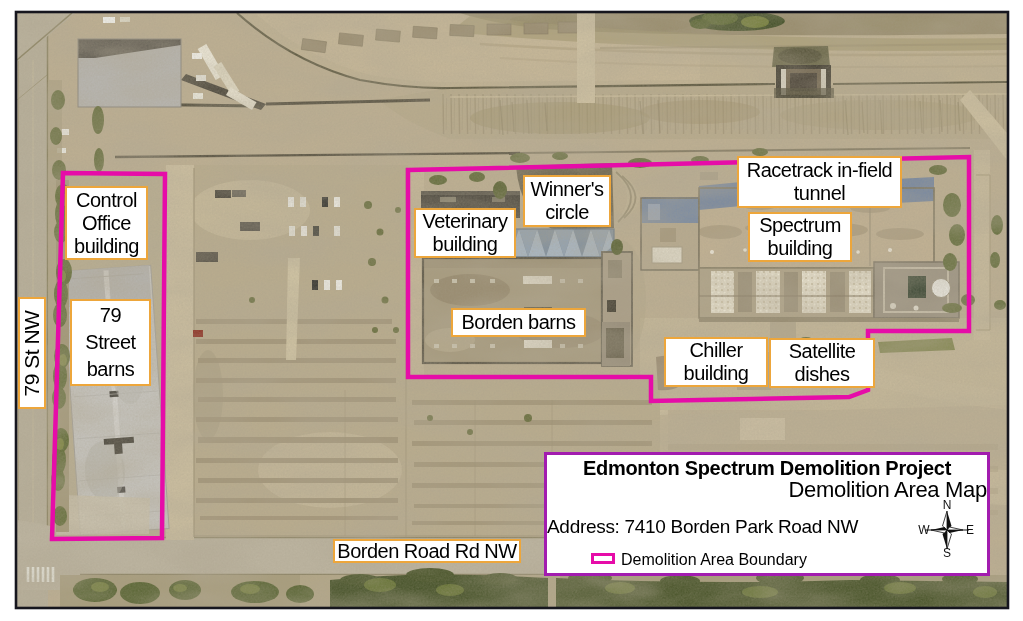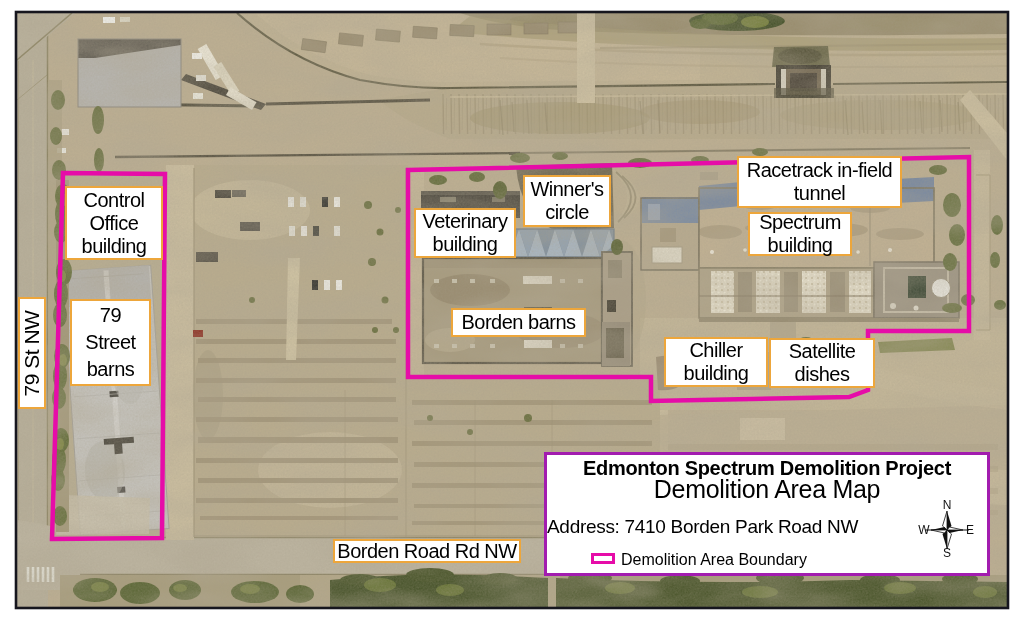--- a/index.html
+++ b/index.html
@@ -559,49 +559,49 @@
 
     <path d="M63,173 L165,174 L162,538 L52,539 Z" fill="none" stroke="#e60ca8" stroke-width="4.5" stroke-linejoin="miter"></path>
 
     <path d="M408,170 L969,157 L969,331 L868,331 L868,390 L849,397 L651,401 L651,377 L408,377 Z" fill="none" stroke="#e60ca8" stroke-width="4.5" stroke-linejoin="miter"></path>
   </g>
 </g>
 
 <rect x="16" y="12" width="992" height="596" fill="none" stroke="#16161e" stroke-width="2.6"></rect>
 </svg>
 
-<div class="lbl" style="left:65px;top:186px;width:98px;height:74px;">Control<br>Office<br>building</div>
+<div class="lbl" style="left:65px;top:186px;width:83px;height:74px;">Control<br>Office<br>building</div>
 
 <div class="lbl" style="left:70px;top:299px;width:81px;height:87px;line-height:27px;">79<br>Street<br>barns</div>
 
 <div class="lbl" style="left:18px;top:297px;width:28px;height:112px;">
   <span style="transform:rotate(-90deg);white-space:nowrap;display:block;font-size:21px;">79 St NW</span>
     </div>
 
 <div class="lbl" style="left:414px;top:208px;width:102px;height:50px;">Veterinary<br>building</div>
 
 <div class="lbl" style="left:523px;top:175px;width:88px;height:52px;">Winner's<br>circle</div>
 
 <div class="lbl" style="left:737px;top:156px;width:165px;height:52px;">Racetrack in-field<br>tunnel</div>
 
-<div class="lbl" style="left:748px;top:212px;width:104px;height:44px;">Spectrum<br>building</div>
+<div class="lbl" style="left:748px;top:212px;width:104px;height:50px;">Spectrum<br>building</div>
 
 <div class="lbl" style="left:451px;top:308px;width:135px;height:29px;">Borden barns</div>
 
 <div class="lbl" style="left:664px;top:337px;width:104px;height:50px;">Chiller<br>building</div>
 
 <div class="lbl" style="left:769px;top:338px;width:106px;height:50px;">Satellite<br>dishes</div>
 
 <div class="lbl" style="left:333px;top:539px;width:188px;height:24px;">Borden Road Rd NW</div>
 
 <div style="position:absolute;left:544px;top:452px;width:446px;height:124px;background:#ffffff;border:3px solid #a21caf;box-sizing:border-box;">
 
   <div style="font-size:20px;line-height:20px;font-weight:bold;text-align:center;margin-top:3px;letter-spacing:-0.3px;">Edmonton Spectrum Demolition Project</div>
 
-  <div style="font-size:25px;line-height:21px;text-align:center;margin-top:1px;letter-spacing:-0.3px;">Demolition Area Map</div>
+  <div style="font-size:22px;line-height:21px;text-align:right;margin-top:1px;letter-spacing:-0.3px;">Demolition Area Map</div>
 
   <div style="font-size:19px;line-height:21px;text-align:left;margin-top:16px;letter-spacing:-0.3px;">Address: 7410 Borden Park Road NW</div>
 
   <div style="position:absolute;left:44px;top:98px;width:24px;height:11px;border:3.5px solid #e60ca8;box-sizing:border-box;"></div>
 
   <div style="position:absolute;left:74px;top:96px;font-size:16px;">Demolition Area Boundary</div>
 </div>
 
 <svg width="60" height="70" viewBox="0 0 60 70" style="position:absolute;left:917px;top:496px;">
   <line x1="8" y1="34" x2="52" y2="34" stroke="#111" stroke-width="1"></line>

